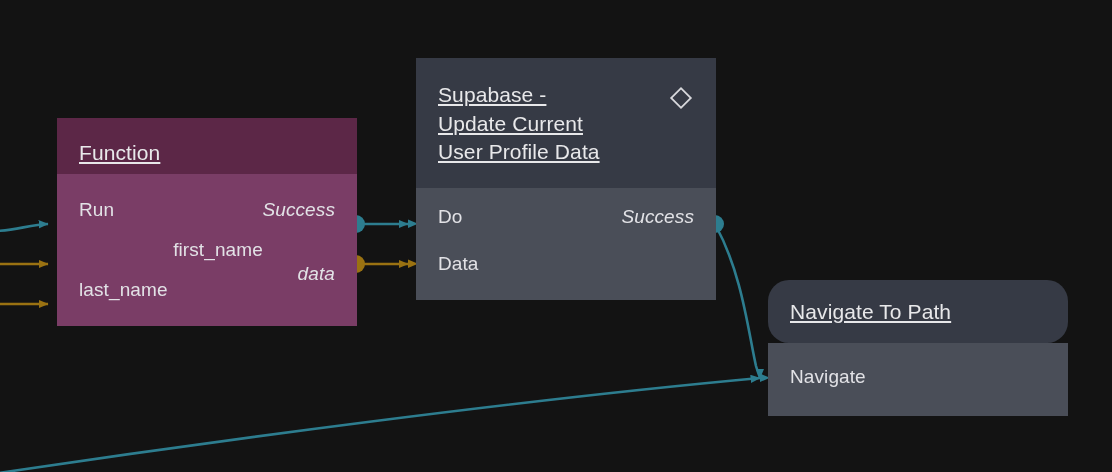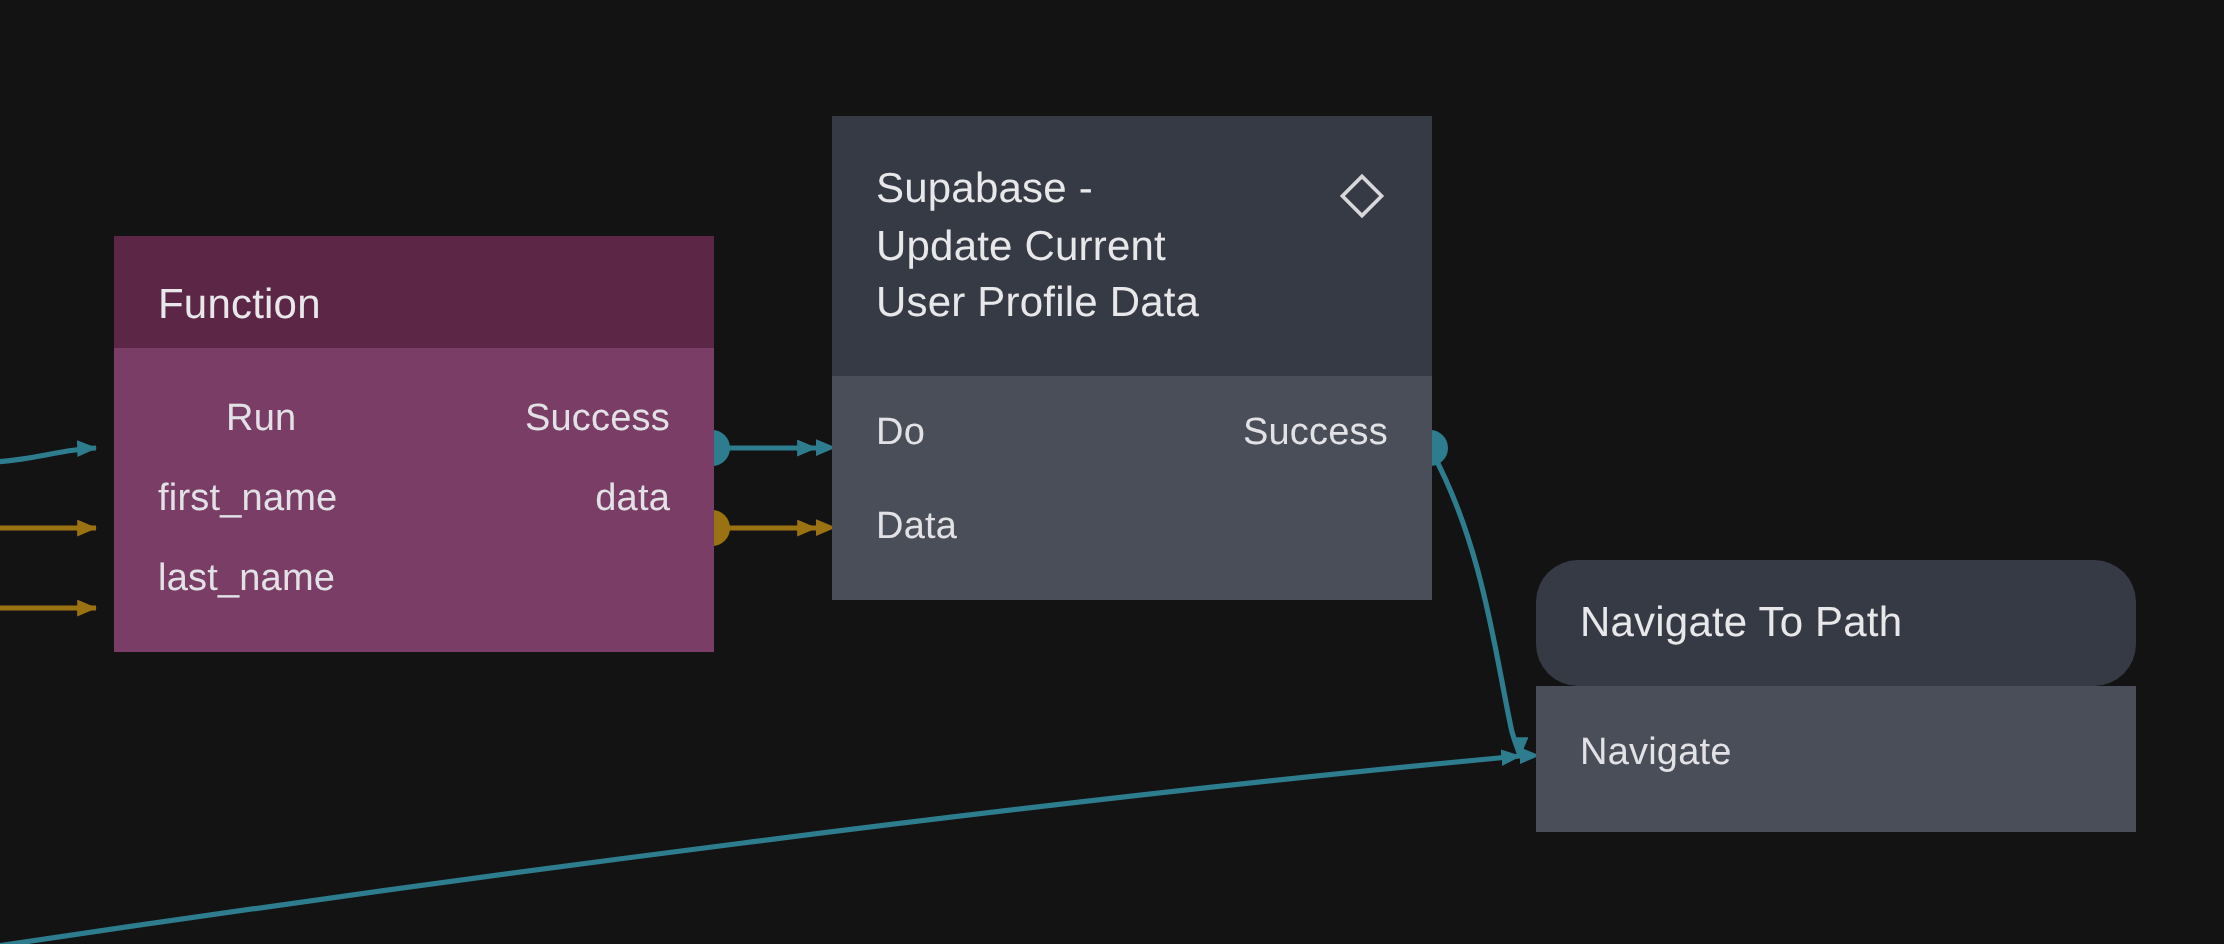--- a/index.html
+++ b/index.html
@@ -37,20 +37,21 @@
     display: flex;
     align-items: flex-start;
     justify-content: space-between;
   }
   .node-title {
     color: #e8e8ea;
     font-size: 21px;
     line-height: 28.5px;
     white-space: pre-line;
     letter-spacing: 0.1px;
+    text-decoration: underline;
   }
   .node-body {
     position: relative;
     box-sizing: border-box;
   }
   .pin-row {
     position: absolute;
     left: 0;
     right: 0;
     height: 24px;
@@ -58,21 +59,21 @@
     align-items: center;
   }
   .pin-label {
     color: #e2e2e6;
     font-size: 19px;
     line-height: 24px;
     letter-spacing: 0.1px;
     white-space: nowrap;
   }
   .pin-label.in  { margin-left: 22px; }
-  .pin-label.out { margin-left: auto; margin-right: 22px; }
+  .pin-label.out { margin-left: auto; margin-right: 22px; font-style: italic; }
 
   
   .node-function          { left: 57px;  top: 118px;  width: 300px; height: 222px; }
   .node-function .node-header { background: #5c2747; height: 56px; padding: 21px 22px 0 22px; }
   .node-function .node-body   { background: #7a3d66; height: 152px; }
 
   
   .node-supabase          { left: 416px; top: 58px;  width: 300px; height: 242px; }
   .node-supabase .node-header { background: #363a45; height: 130px; padding: 23px 22px 0 22px; }
   .node-supabase .node-body   { background: #4a4e58; height: 112px; }
@@ -126,26 +127,26 @@
     <path d="M 408,259.6 L 418,263.8 L 408,268 Z" fill="#9a7212"></path>
     <path d="M 760,373.6 L 770,377.8 L 760,382 Z" fill="#2d7d8f"></path>
   </svg>
 
   <div class="node node-function">
     <div class="node-header">
       <div class="node-title">Function</div>
     </div>
     <div class="node-body">
 
-      <div class="pin-row" style="top:24px;margin-left:34px;">
+      <div class="pin-row" style="top:24px;">
         <span class="pin-label in">Run</span>
         <span class="pin-label out">Success</span>
       </div>
 
-      <div class="pin-row" style="top:64px;">
+      <div class="pin-row" style="top:64px;flex-direction:column;">
         <span class="pin-label in">first_name</span>
         <span class="pin-label out">data</span>
       </div>
 
       <div class="pin-row" style="top:104px;">
         <span class="pin-label in">last_name</span>
       </div>
 
     </div>
   </div>

